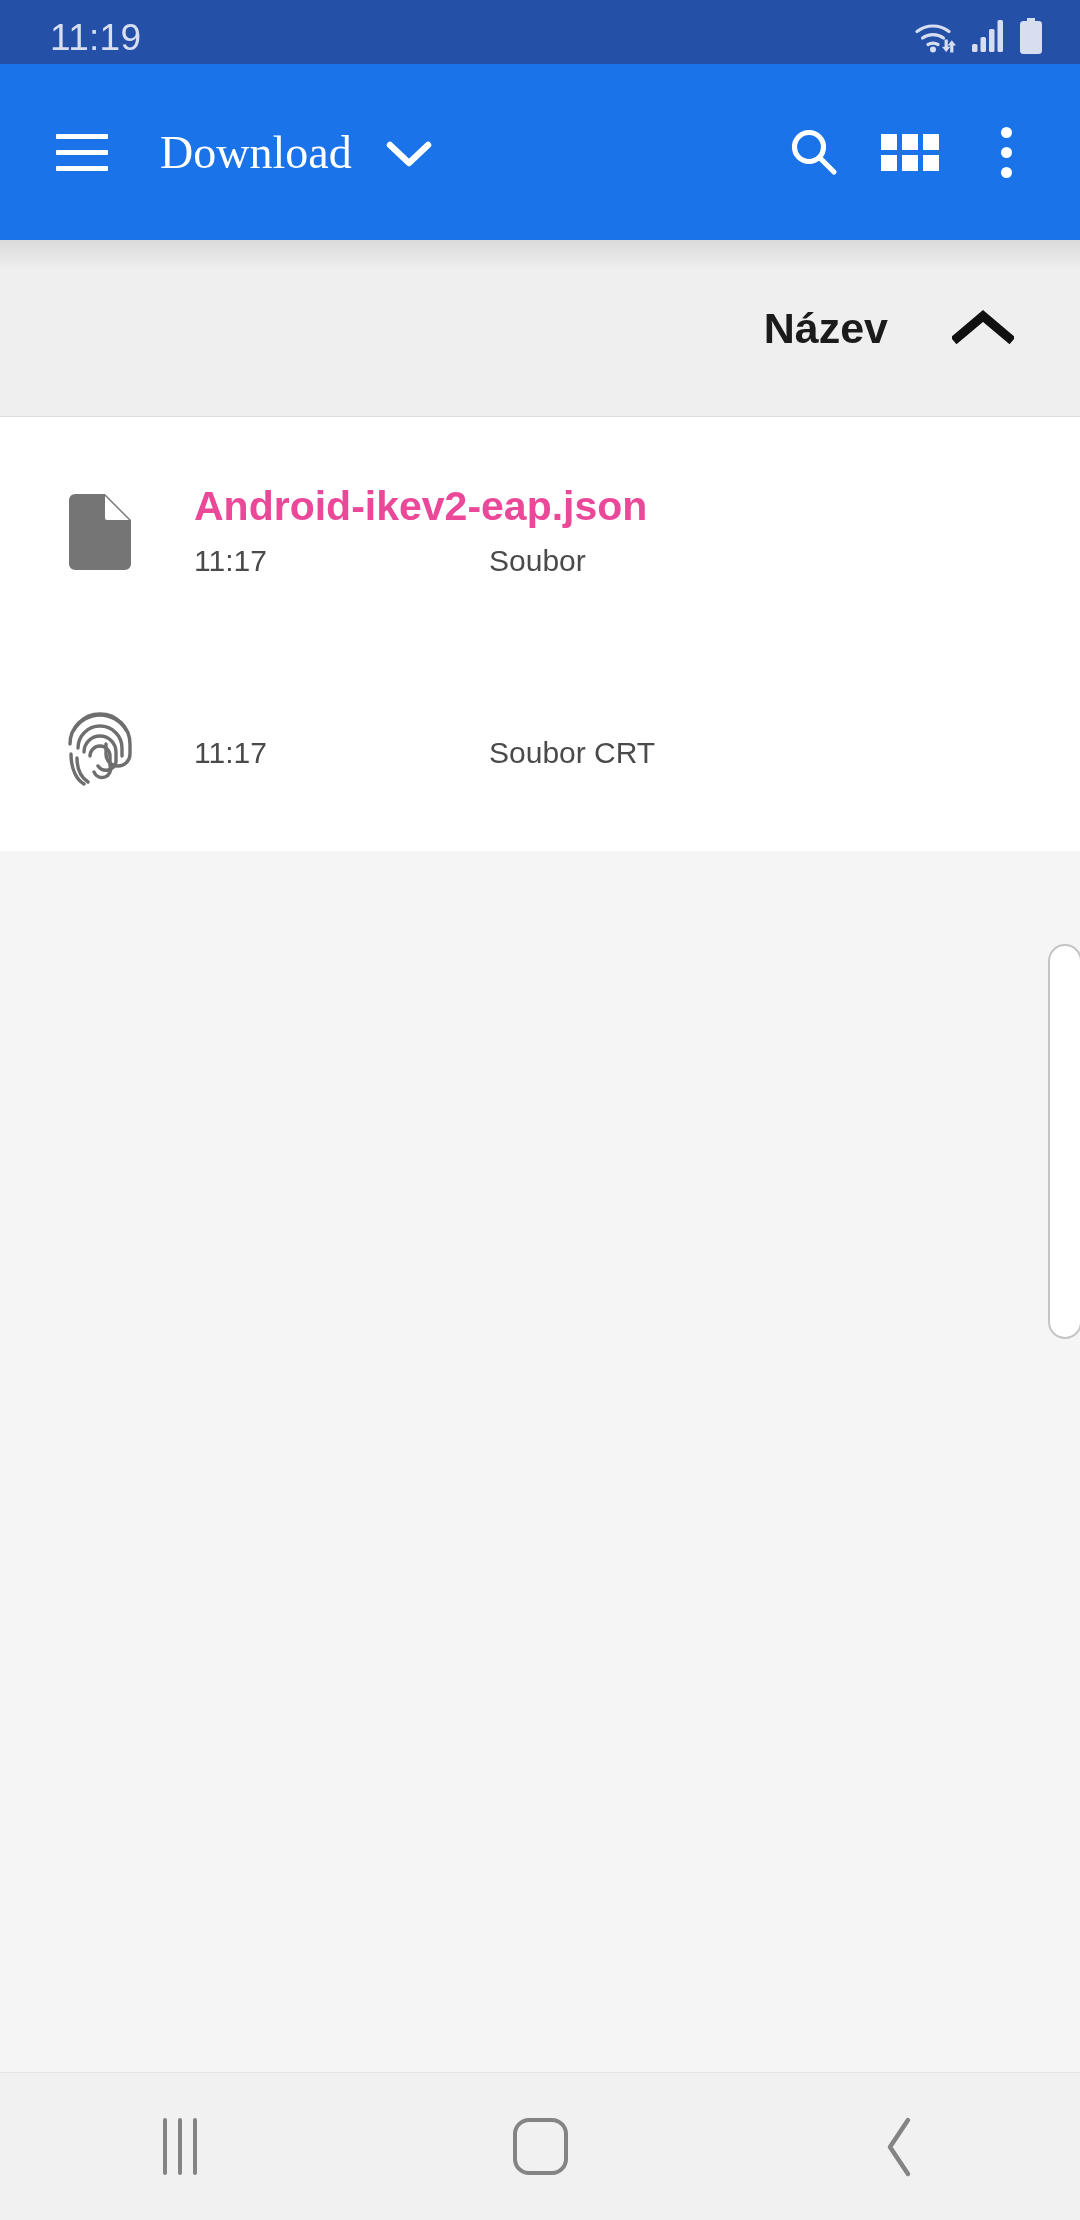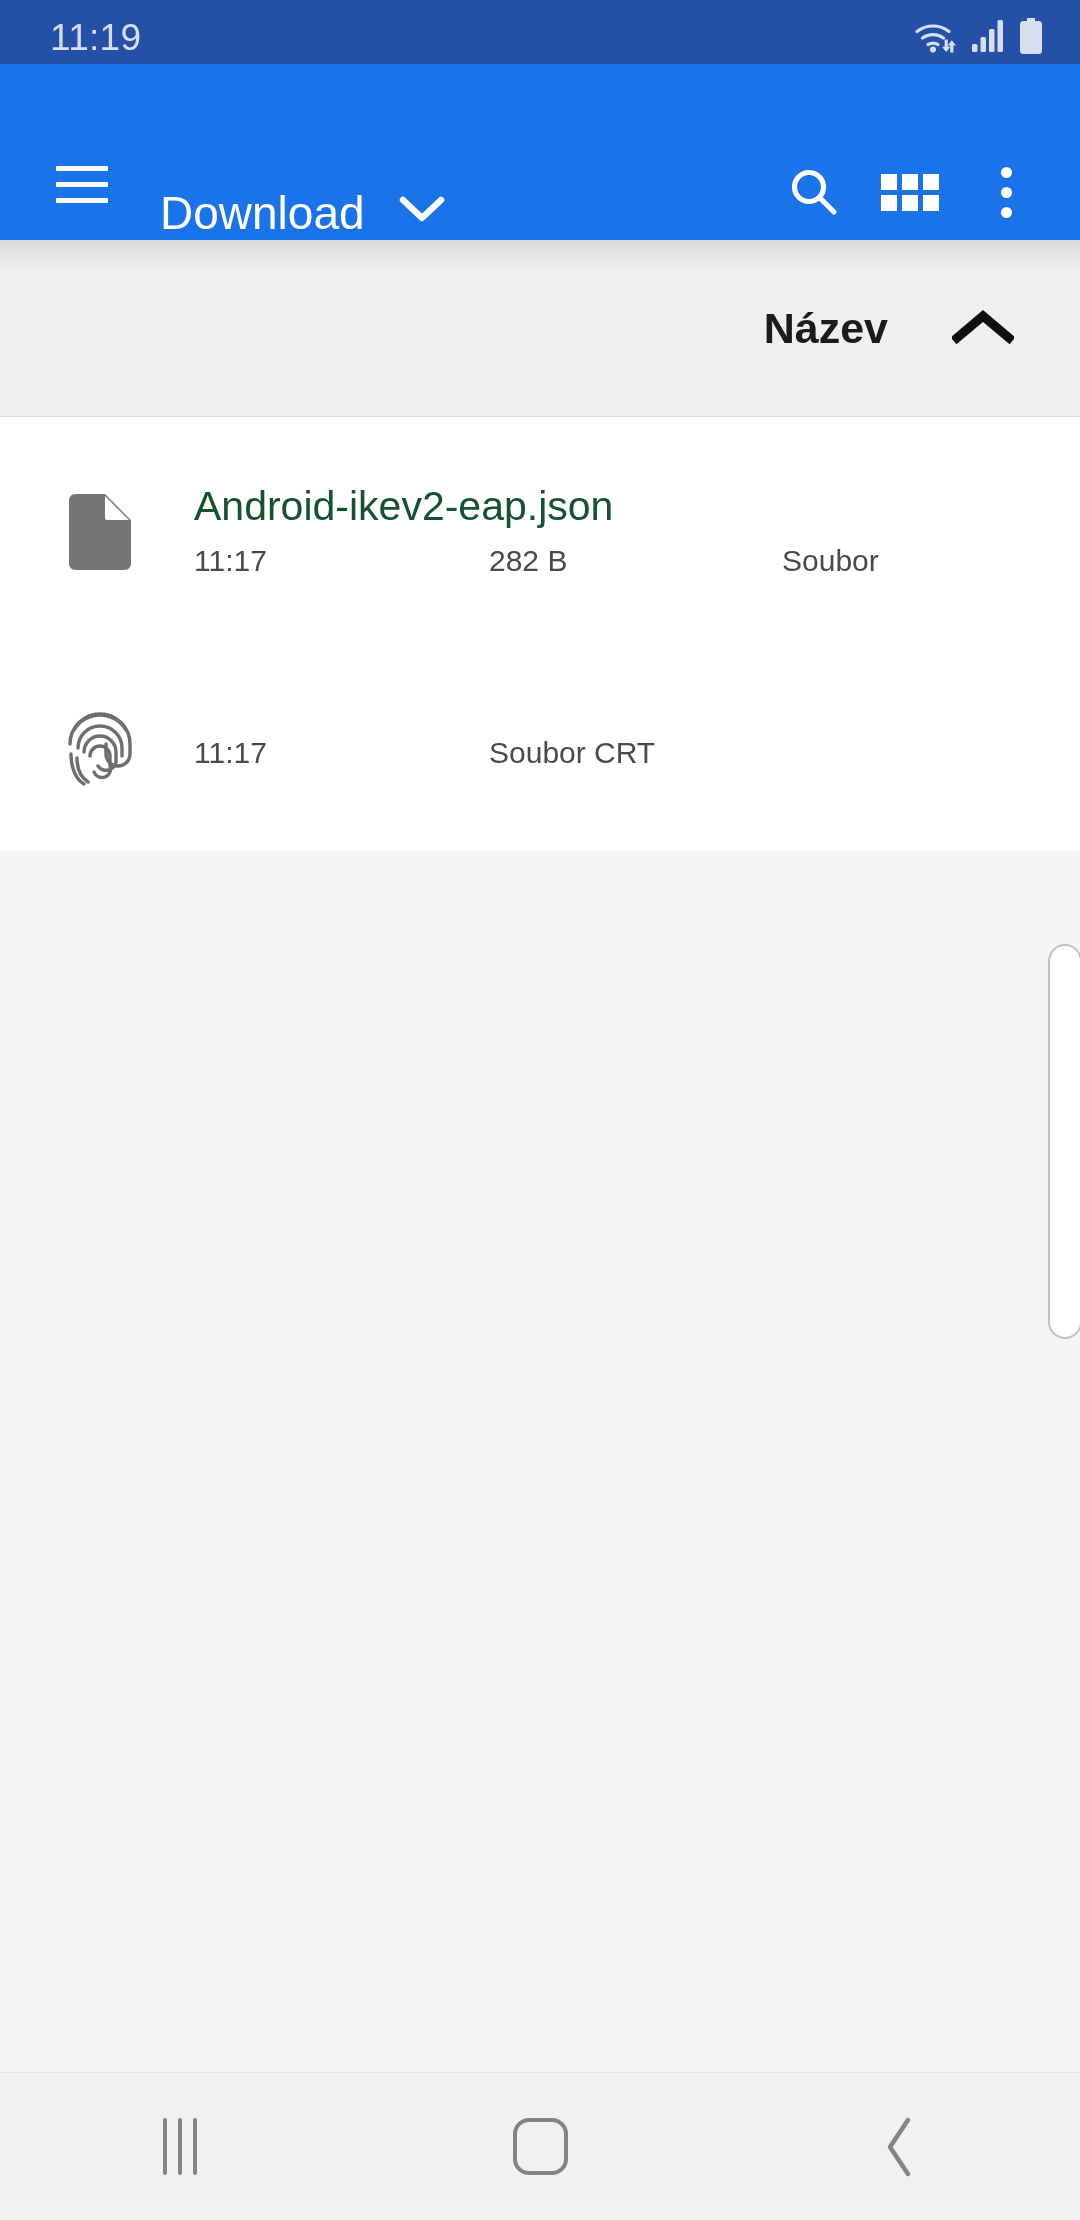--- a/index.html
+++ b/index.html
@@ -32,22 +32,23 @@
   #status-icons {
     margin-left:auto;
     display:flex; align-items:center; gap:11px;
   }
   .sicon { display:block; }
 
   
   #app-bar {
     height:176px; flex:0 0 176px;
     background:#1A73E8;
-    display:flex; align-items:flex-end;
+    display:flex; align-items:center;
     padding:0 26px 0 0;
+    font-family:Liberation Serif, serif;
   }
   #nav-drawer-button {
     width:112px; height:112px;
     margin-left:26px;
     display:flex; flex-direction:column; justify-content:center;
     align-items:center; gap:11px;
     cursor:pointer;
   }
   #nav-drawer-button i {
     display:block; width:52px; height:5px;
@@ -120,21 +121,21 @@
     padding-left:52px; padding-right:30px;
     cursor:pointer;
     position:relative;
   }
   .file-icon-wrap {
     width:96px; flex:0 0 96px;
     display:flex; align-items:center; justify-content:center;
   }
   .file-info { flex:1 1 auto; margin-left:46px; }
   .file-name {
-    font-size:41px; color:#14532d; font-weight:400;
+    font-size:41px; color:#ec4899; font-weight:700;
     line-height:1.05; white-space:nowrap;
   }
   .file-meta {
     margin-top:16px;
     display:flex; align-items:center;
     font-size:30px; color:#4A4A4A;
   }
   .meta-time { width:295px; flex:0 0 295px; }
   .meta-size { width:293px; flex:0 0 293px; }
   .meta-type { flex:1 1 auto; }
@@ -283,21 +284,20 @@
       <div class="file-icon-wrap">
         <svg width="62" height="76" viewBox="0 0 62 76">
           <path d="M6 0 h30 l26 26 v44 a6 6 0 0 1 -6 6 h-50 a6 6 0 0 1 -6 -6 v-64 a6 6 0 0 1 6 -6 z
                    M36 2 v22 a2 2 0 0 0 2 2 h22 z" fill="#757575" fill-rule="evenodd"></path>
         </svg>
       </div>
       <div class="file-info">
         <div class="file-name">Android-ikev2-eap.json</div>
         <div class="file-meta">
           <span class="meta-time">11:17</span>
-          <span class="meta-size">282 B</span>
           <span class="meta-type">Soubor</span>
         </div>
       </div>
     </div>
 
     <div class="file-row">
       <div class="file-icon-wrap">
         <svg width="72" height="82" viewBox="0 0 72 82">
           <g fill="none" stroke="#6E6E6E" stroke-width="3.4" stroke-linecap="round">
             <path d="M10 26 A 30 30 0 0 1 62 26"></path>

